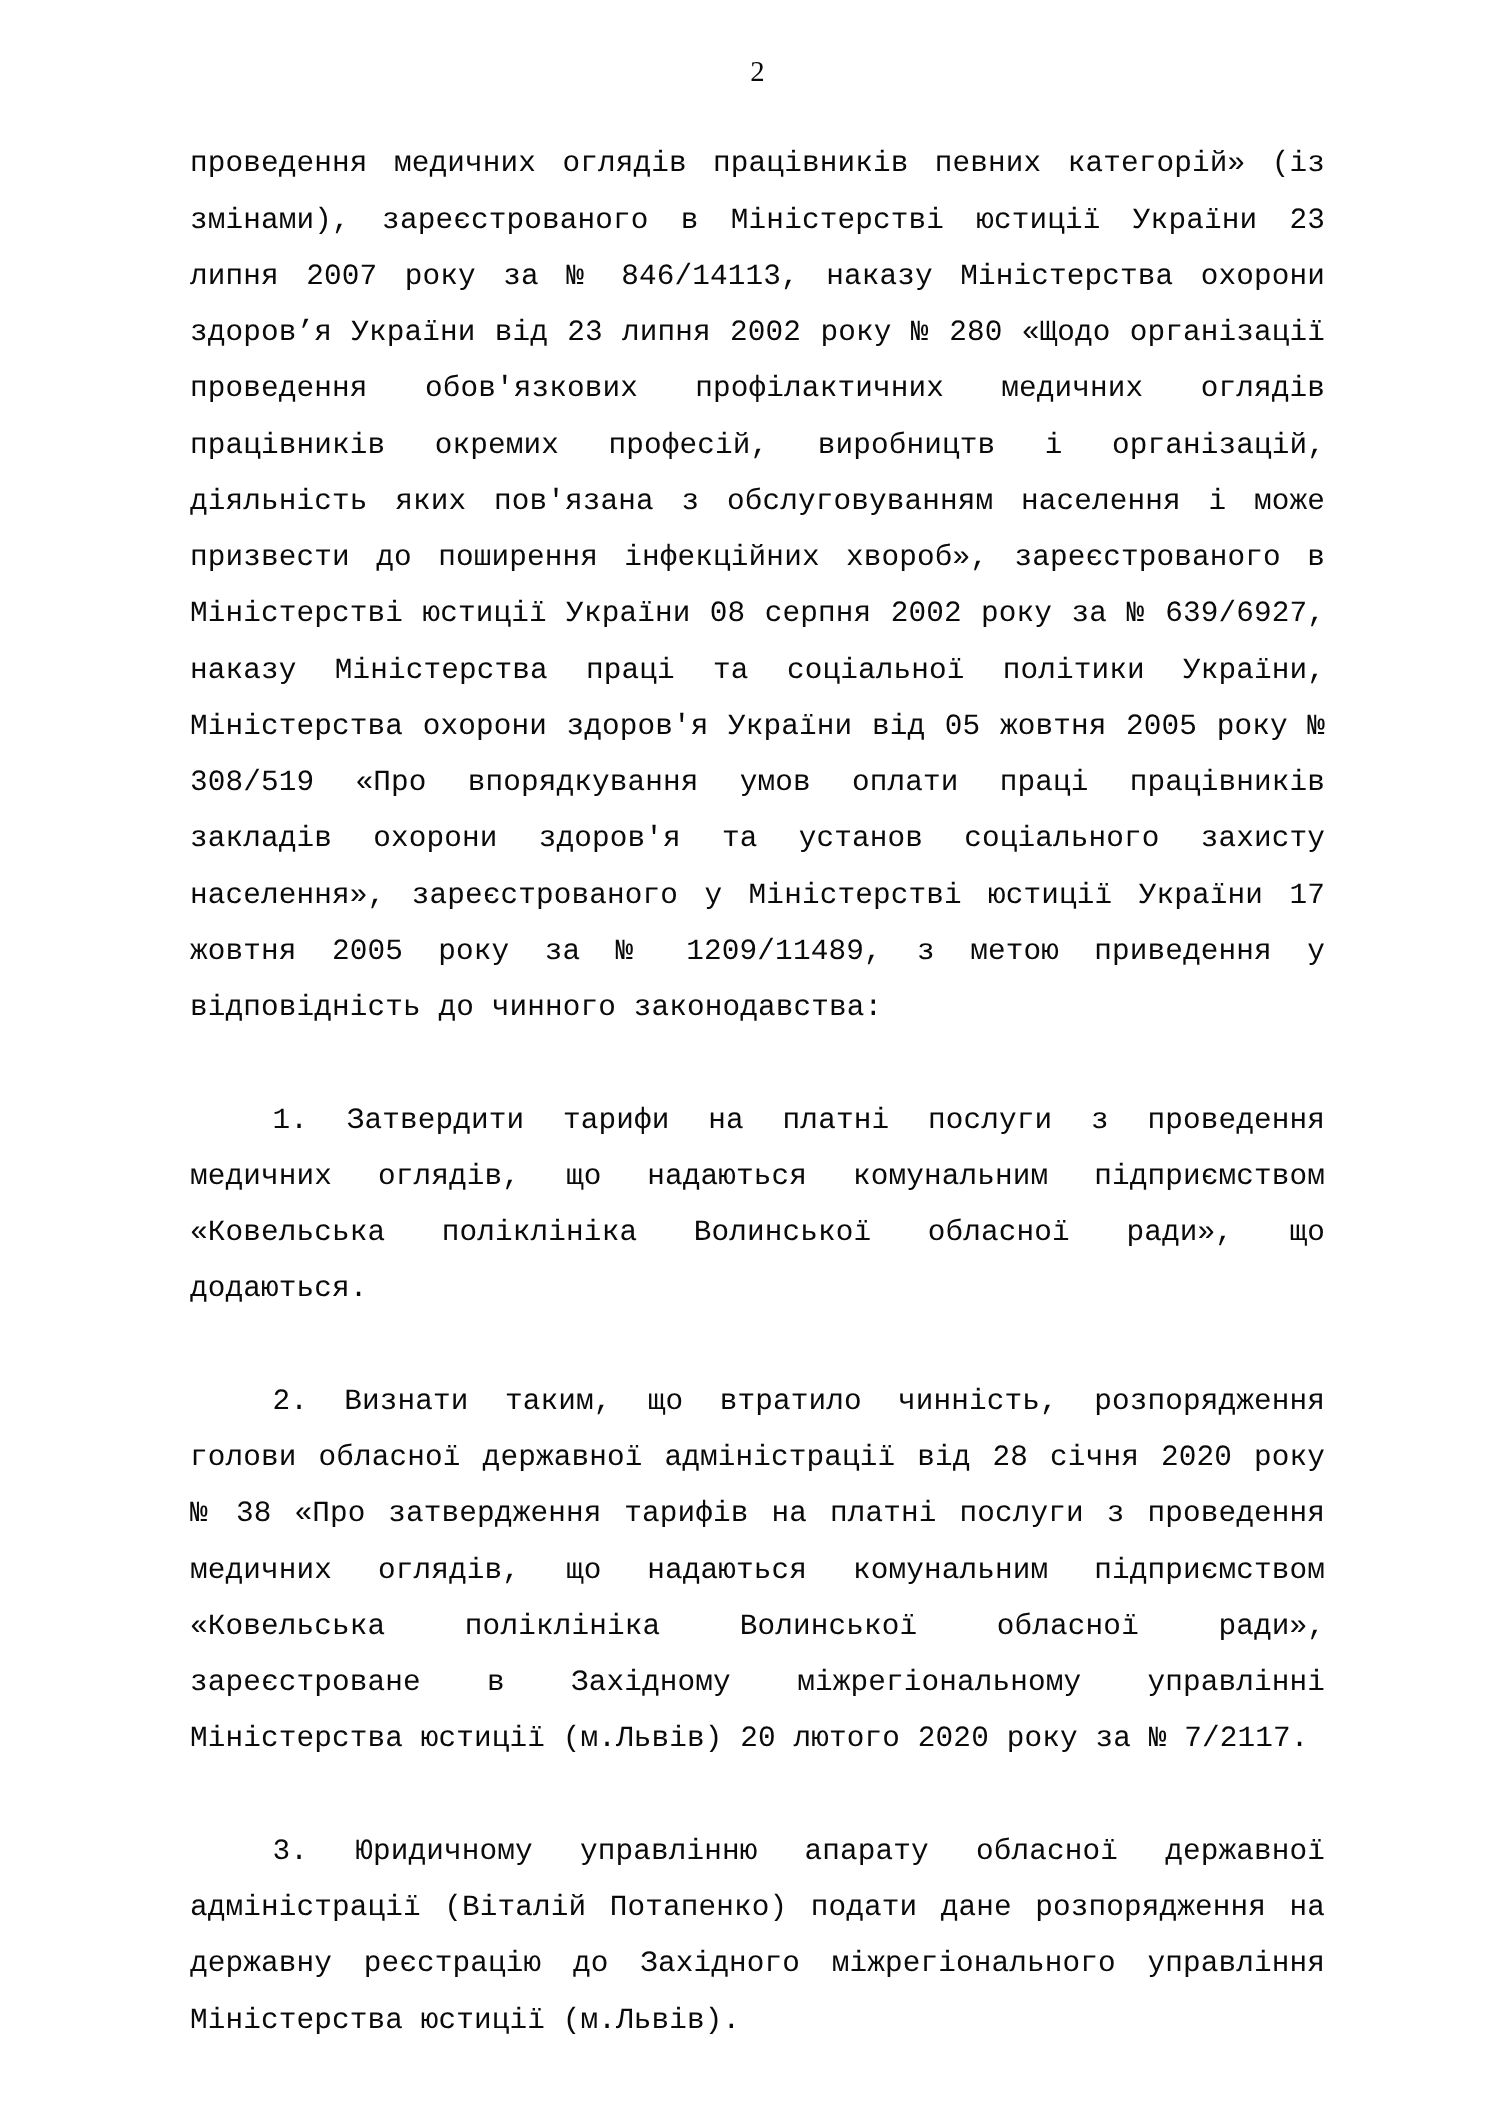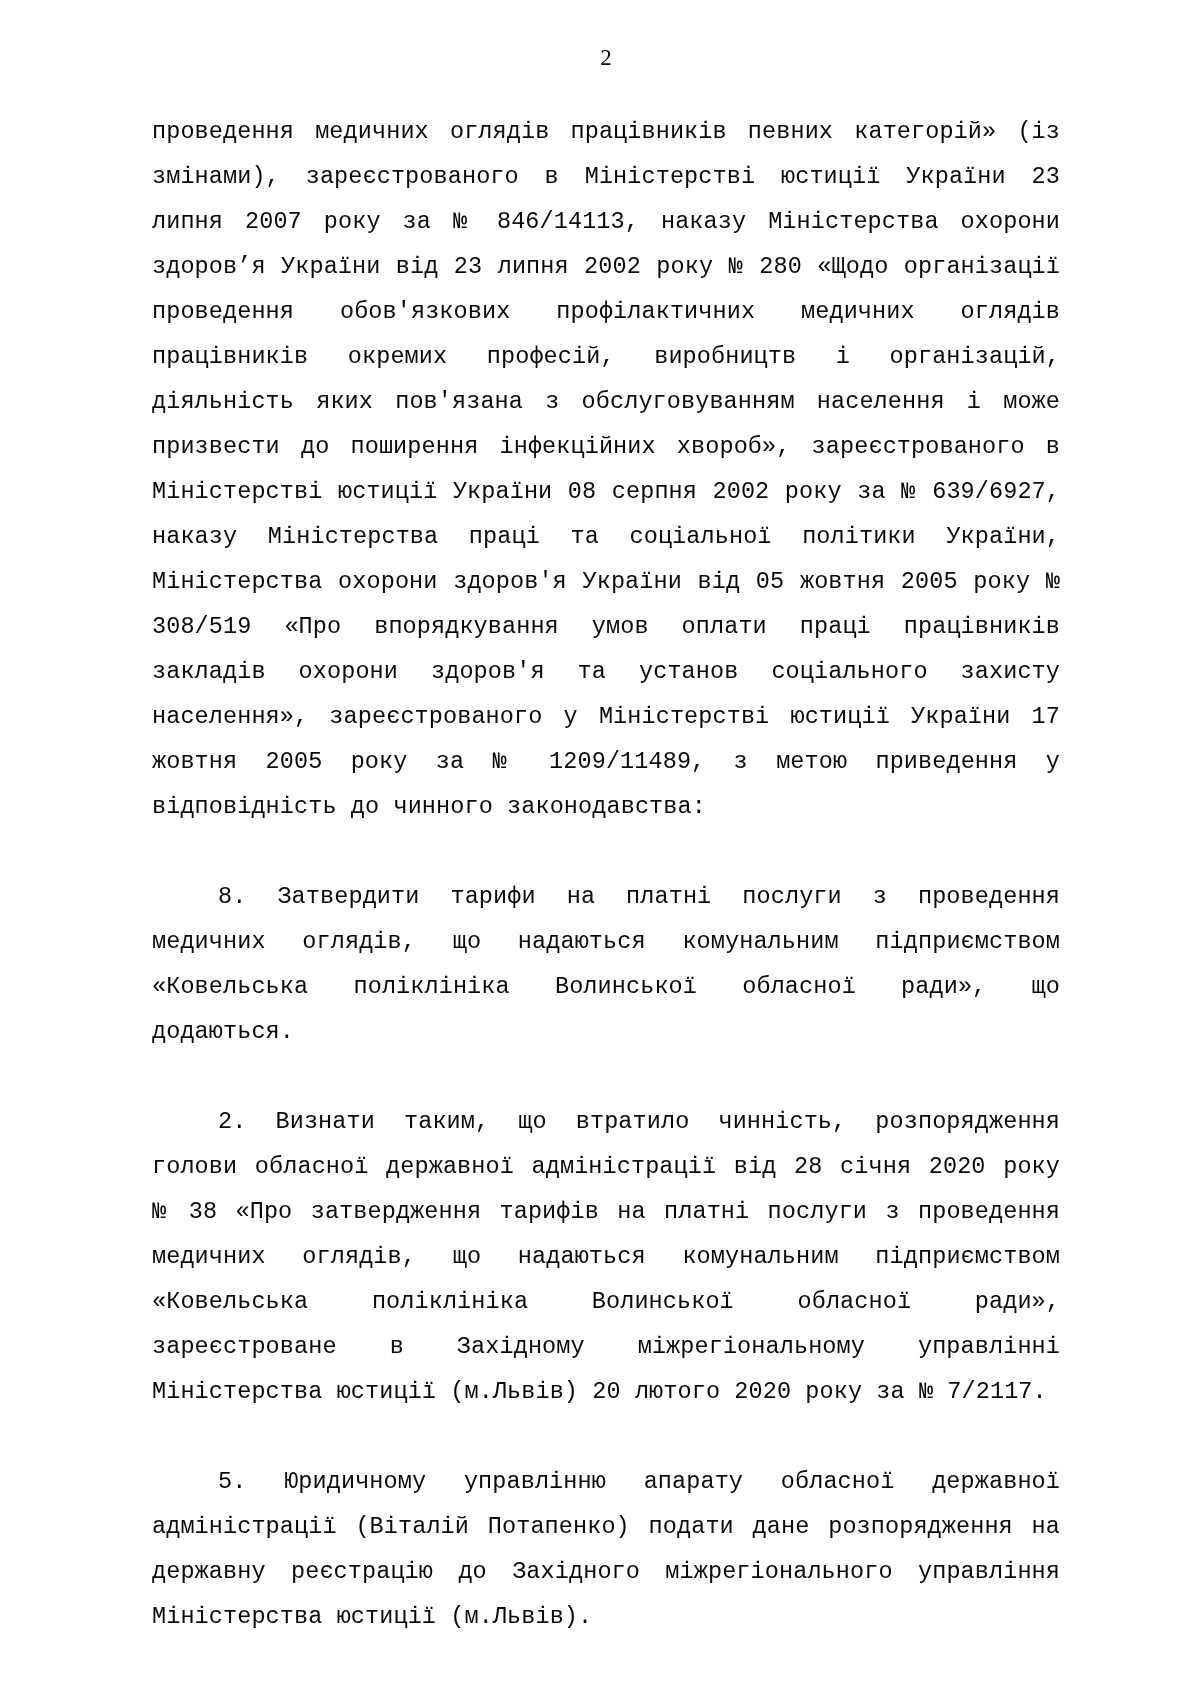--- a/index.html
+++ b/index.html
@@ -48,19 +48,19 @@
 </style>
 </head>
 <body>
 
 <div class="page">
 
   <div class="page-number">2</div>
 
   <p class="body-text para gap-lg">проведення медичних оглядів працівників певних категорій» (із змінами), зареєстрованого в Міністерстві юстиції України 23 липня 2007 року за № 846/14113, наказу Міністерства охорони здоров’я України від 23 липня 2002 року № 280 «Щодо організації проведення обов'язкових профілактичних медичних оглядів працівників окремих професій, виробництв і організацій, діяльність яких пов'язана з обслуговуванням населення і може призвести до поширення інфекційних хвороб», зареєстрованого в Міністерстві юстиції України 08 серпня 2002 року за № 639/6927, наказу Міністерства праці та соціальної політики України, Міністерства охорони здоров'я України від 05 жовтня 2005 року № 308/519   «Про впорядкування умов оплати праці працівників закладів охорони здоров'я та установ соціального захисту населення», зареєстрованого у Міністерстві юстиції України 17 жовтня 2005 року за № 1209/11489, з метою приведення у відповідність до чинного законодавства:</p>
 
-  <p class="body-text para indent gap-lg">8.   Затвердити тарифи на платні послуги з проведення медичних оглядів, що надаються комунальним підприємством «Ковельська поліклініка Волинської обласної ради», що додаються.</p>
+  <p class="body-text para indent gap-lg">1.   Затвердити тарифи на платні послуги з проведення медичних оглядів, що надаються комунальним підприємством «Ковельська поліклініка Волинської обласної ради», що додаються.</p>
 
   <p class="body-text para indent gap-lg">2.   Визнати таким, що втратило чинність, розпорядження голови обласної державної адміністрації від 28 січня 2020 року № 38 «Про затвердження тарифів на платні послуги з проведення медичних оглядів, що надаються комунальним підприємством «Ковельська поліклініка Волинської обласної ради», зареєстроване в Західному міжрегіональному управлінні Міністерства юстиції (м.Львів) 20 лютого 2020 року за № 7/2117.</p>
 
-  <p class="body-text para indent tight">5. Юридичному управлінню апарату обласної державної адміністрації (Віталій Потапенко) подати дане розпорядження на державну реєстрацію до Західного міжрегіонального управління Міністерства юстиції (м.Львів).</p>
+  <p class="body-text para indent tight">3. Юридичному управлінню апарату обласної державної адміністрації (Віталій Потапенко) подати дане розпорядження на державну реєстрацію до Західного міжрегіонального управління Міністерства юстиції (м.Львів).</p>
 
 </div>
 
 </body></html>

